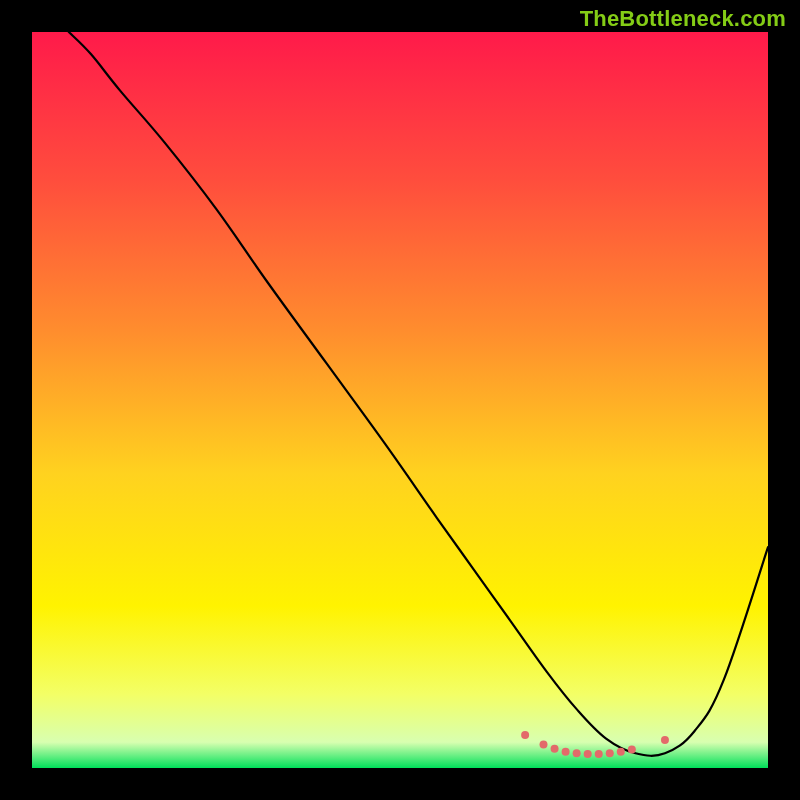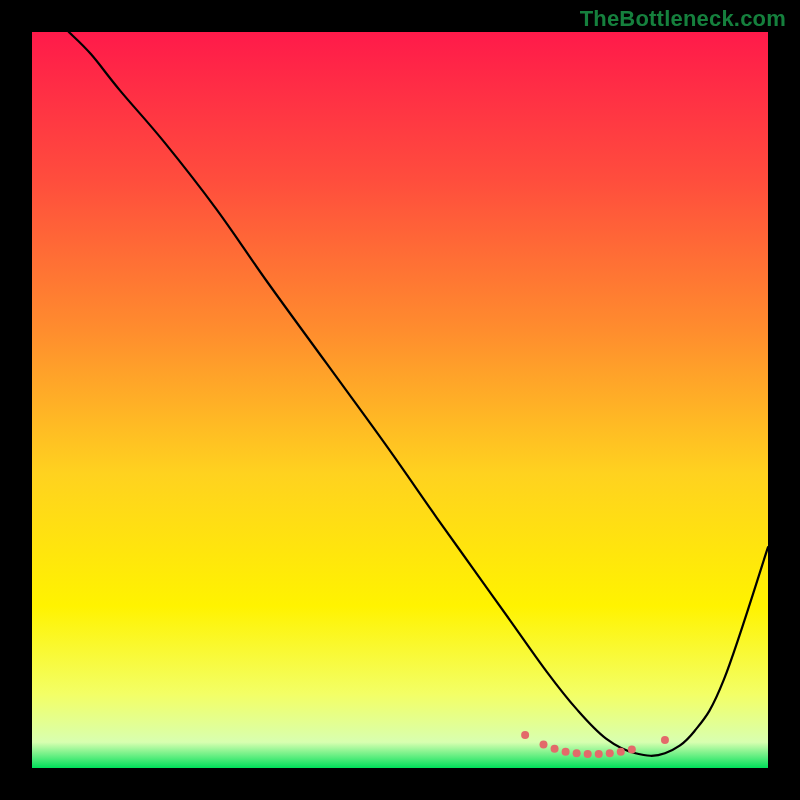--- a/index.html
+++ b/index.html
@@ -23,21 +23,21 @@
     position: absolute;
     left: 0;
     top: 0;
     width: 736px;
     height: 736px;
   }
   .watermark {
     position: absolute;
     top: 6px;
     right: 14px;
-    color: #15803d;
+    color: #84cc16;
     font-size: 22px;
     font-weight: 600;
     letter-spacing: 0.2px;
     user-select: none;
   }
 </style>
 </head>
 <body>
 
 <div class="frame">

